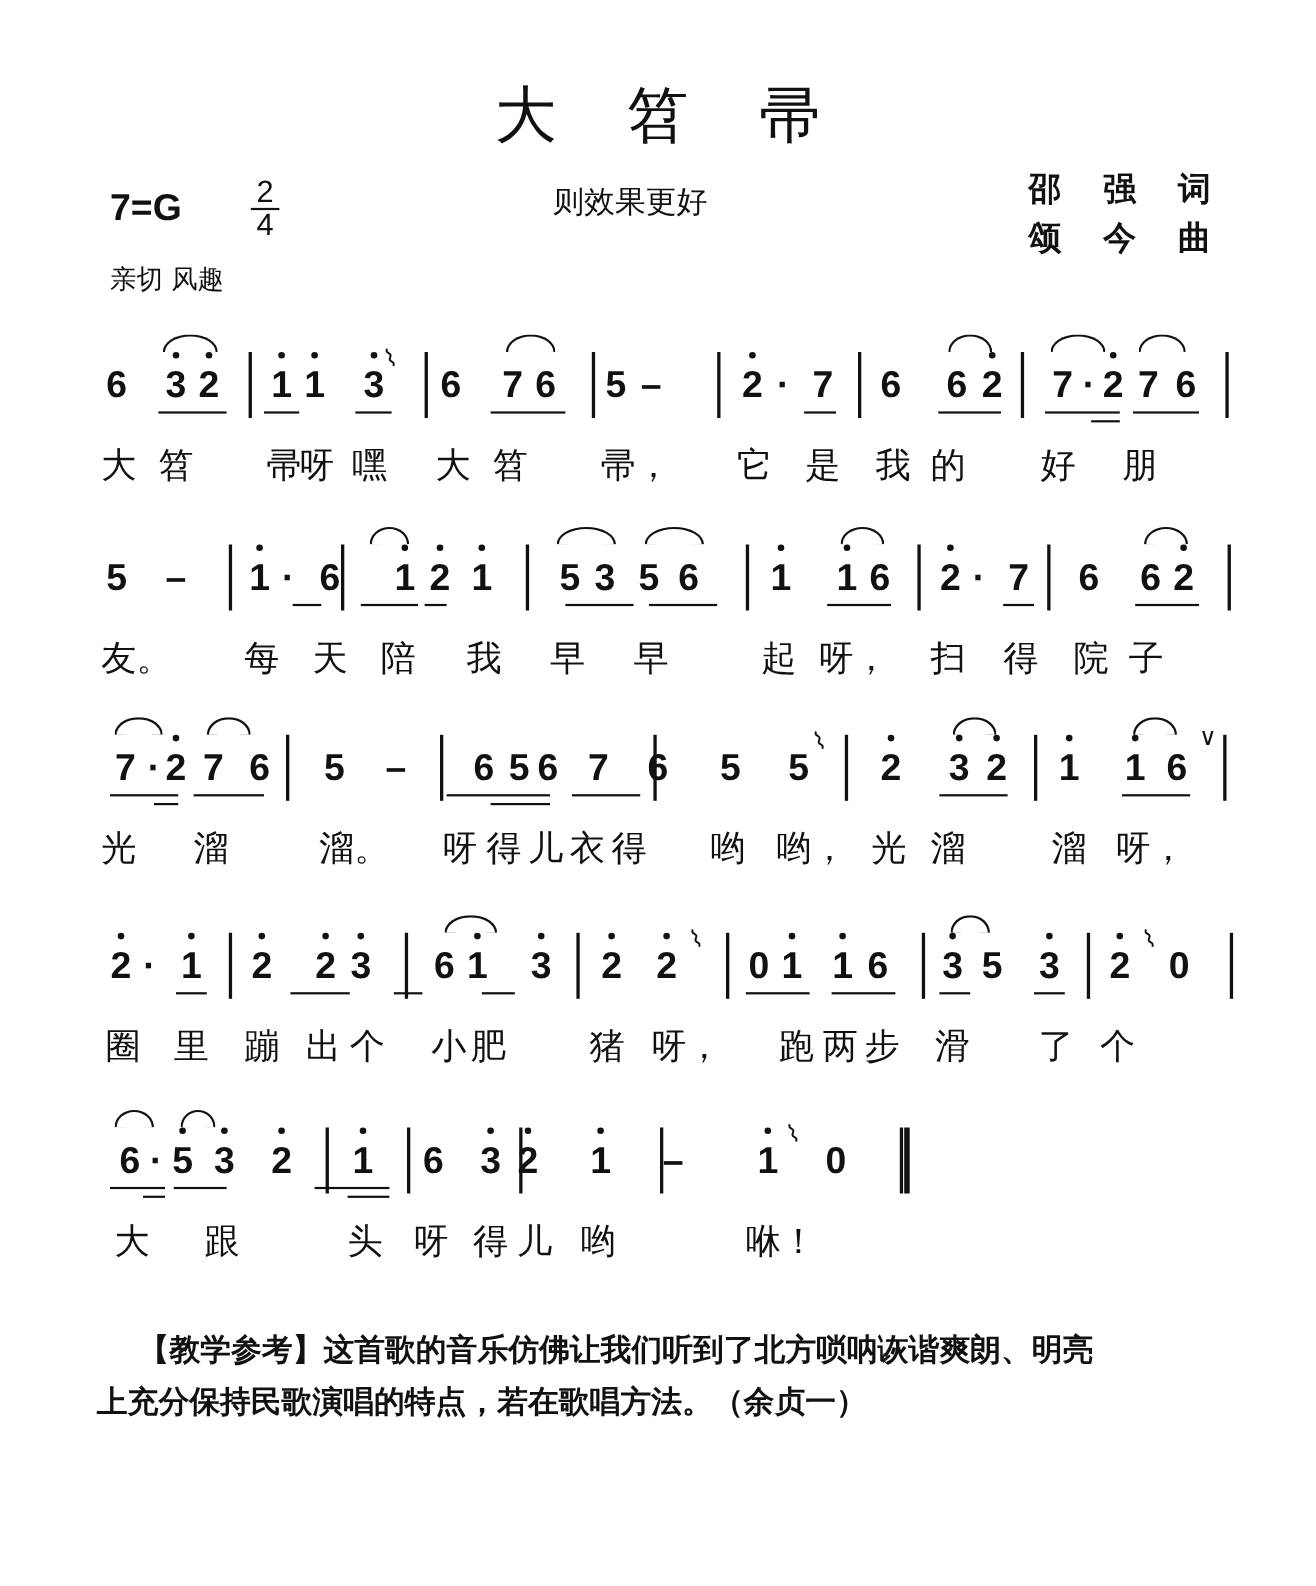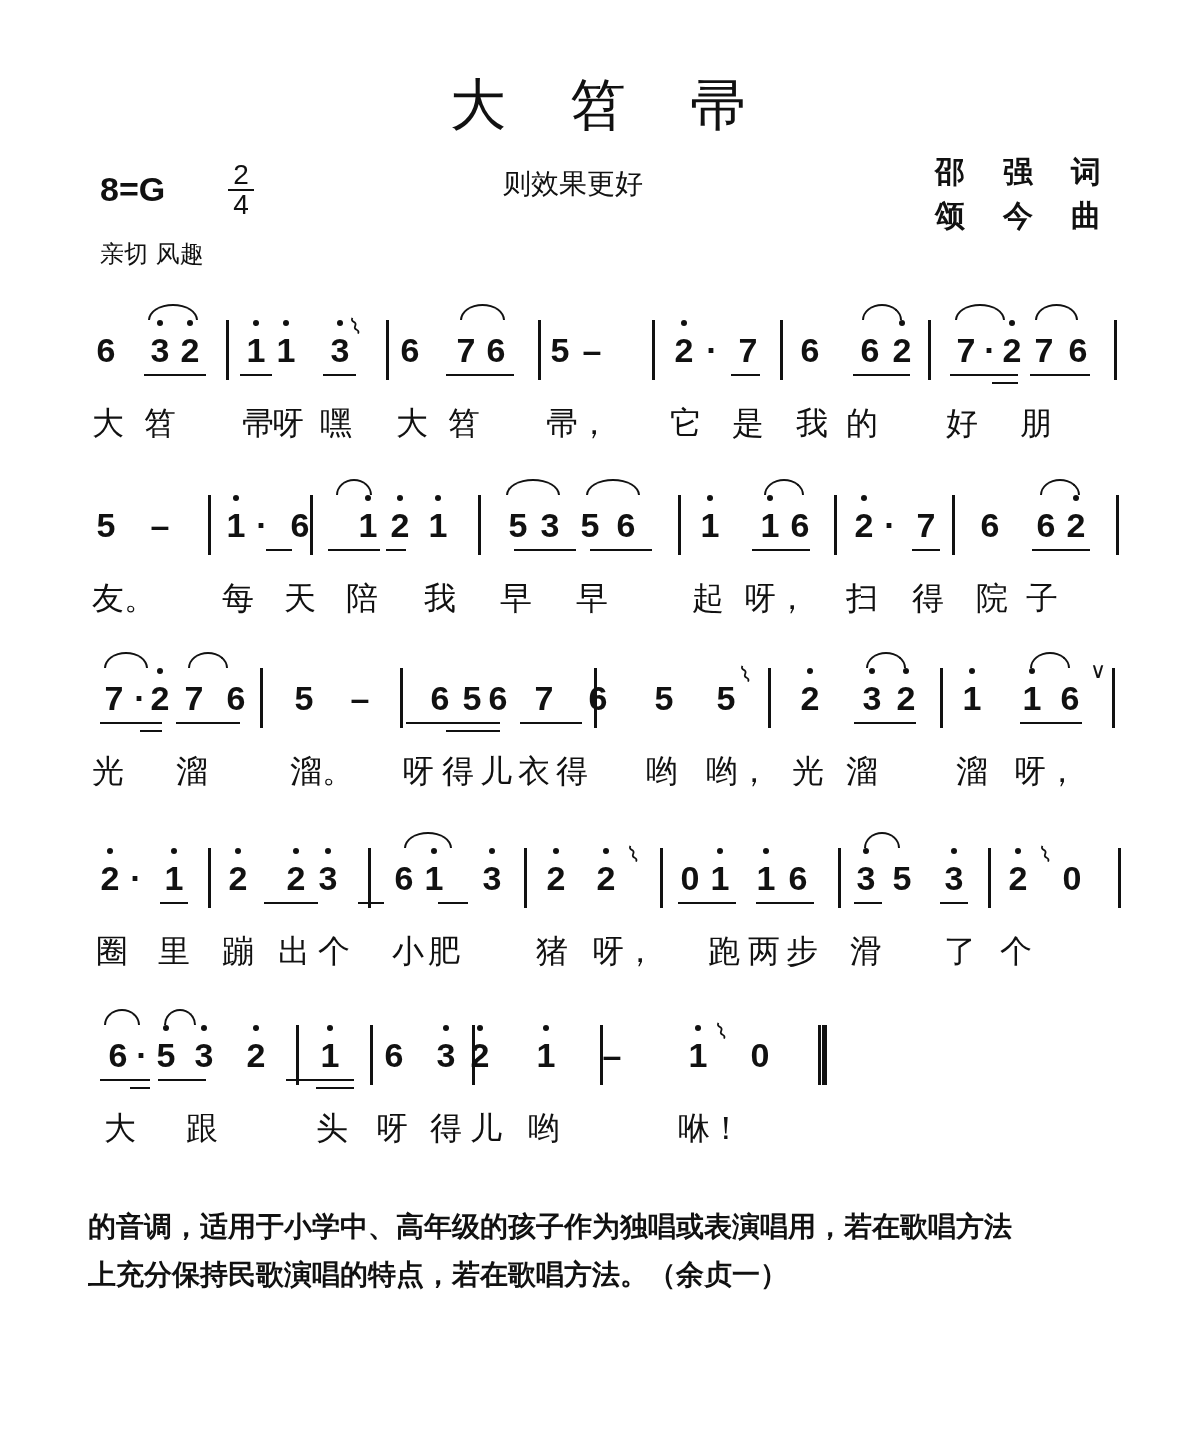--- a/index.html
+++ b/index.html
@@ -25,21 +25,21 @@
   .lyric { position:absolute; top:102px; font-size:32px; font-family:"DejaVu Serif", serif; }
   .ref { left:88px; width:1040px; font-size:28px; line-height:48px; font-family:"DejaVu Sans", sans-serif; font-weight:bold; }
   .ref p { margin:0; }
   .ref .indent { padding-left:38px; }
 </style>
 </head>
 <body>
 
 <div class="abs title">大笤帚</div>
 
-<div class="abs key"><b>8=G</b></div>
+<div class="abs key"><b>7=G</b></div>
 <div class="abs timesig">
   <div>2</div>
   <div class="line"></div>
   <div>4</div>
 </div>
 <div class="abs tempo">亲切  风趣</div>
 <div class="abs subtitle">则效果更好</div>
 <div class="abs credit" style="top:152px">邵强词</div>
 <div class="abs credit" style="top:196px">颂今曲</div>
 
@@ -305,15 +305,15 @@
       <div class="lyric" style="left: 316px;">头</div>
       <div class="lyric" style="left: 376px;">呀</div>
       <div class="lyric" style="left: 430px;">得</div>
       <div class="lyric" style="left: 470px;">儿</div>
       <div class="lyric" style="left: 528px;">哟</div>
       <div class="lyric" style="left: 678px;">咻！</div>
     </div>
   </div>
 
 <div class="abs ref" style="top:1203px">
-  <p>的音调，适用于小学中、高年级的孩子作为独唱或表演唱用，若在歌唱方法</p>
+  <p class="indent"><span>【教学参考】</span><span>这首歌的音乐仿佛让我们听到了北方唢呐诙谐爽朗、明亮</span></p>
   <p>上充分保持民歌演唱的特点，若在歌唱方法。（余贞一）</p>
 </div>
 
 </body></html>

